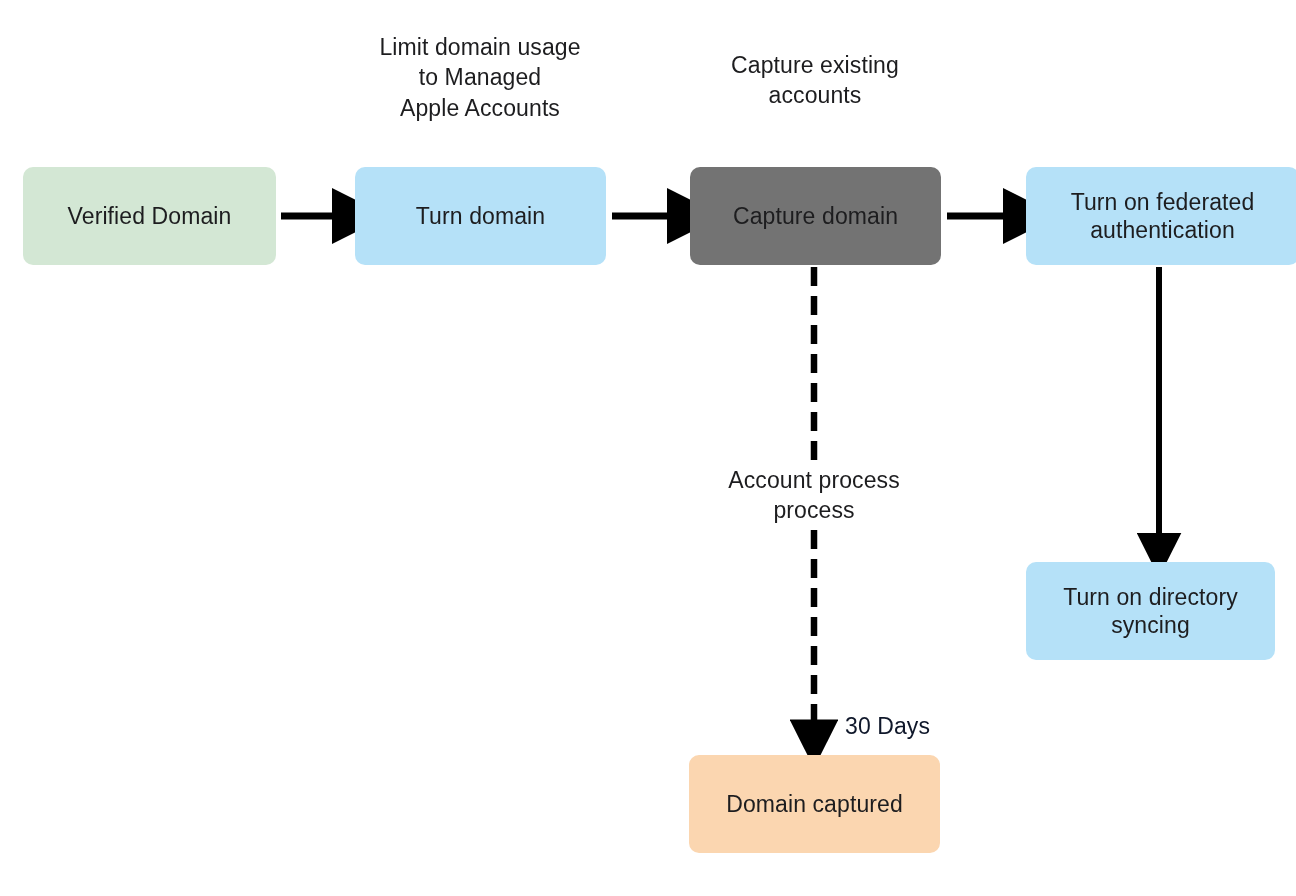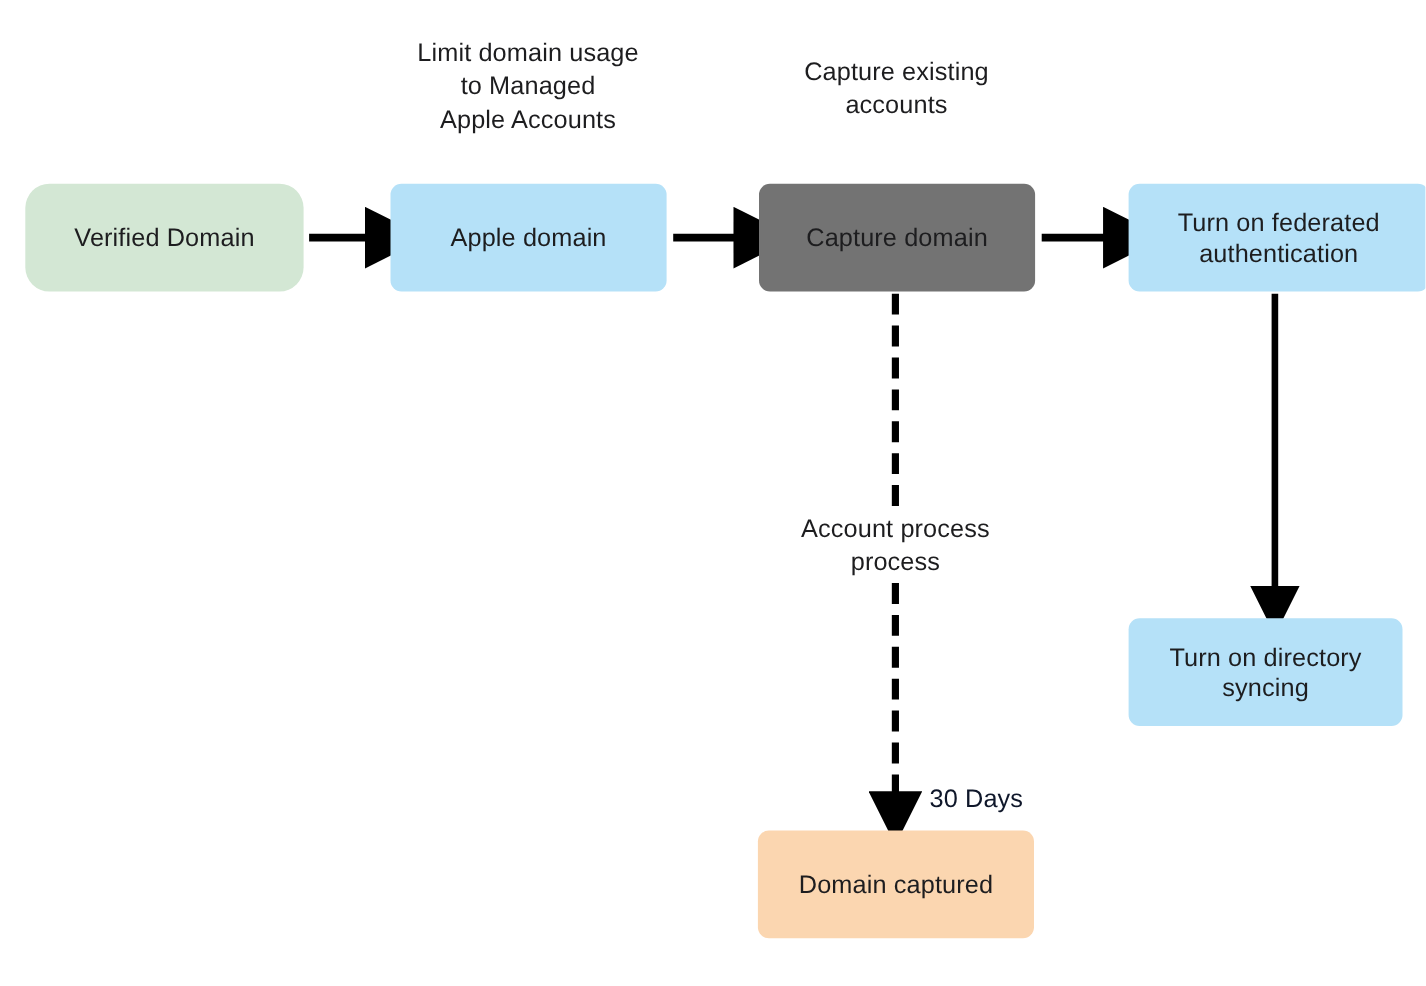--- a/index.html
+++ b/index.html
@@ -111,23 +111,23 @@
   </svg>
 
   <div class="caption" style="left:350px; top:32px; width:260px;">Limit domain usage
 to Managed
 Apple Accounts</div>
 
   <div class="caption" style="left:685px; top:50px; width:260px;">Capture existing
 accounts</div>
 
 
-  <div class="node" style="left:23px; top:167px; width:253px; height:98px; background:#d3e7d4;border-radius:22px;">Verified Domain</div>
+  <div class="node" style="left:23px; top:167px; width:253px; height:98px; background:#d3e7d4;">Verified Domain</div>
 
-  <div class="node" style="left:355px; top:167px; width:251px; height:98px; background:#b5e1f8;">Apple domain</div>
+  <div class="node" style="left:355px; top:167px; width:251px; height:98px; background:#b5e1f8;">Turn domain</div>
 
   <div class="node" style="left:690px; top:167px; width:251px; height:98px; background:#737373;">Capture domain</div>
 
   <div class="node" style="left:1026px; top:167px; width:273px; height:98px; background:#b5e1f8; white-space:pre-line;">Turn on federated
 authentication</div>
 
   <div class="node" style="left:689px; top:755px; width:251px; height:98px; background:#fbd6b0;">Domain captured</div>
 
   <div class="node" style="left:1026px; top:562px; width:249px; height:98px; background:#b5e1f8; white-space:pre-line;">Turn on directory
 syncing</div>

